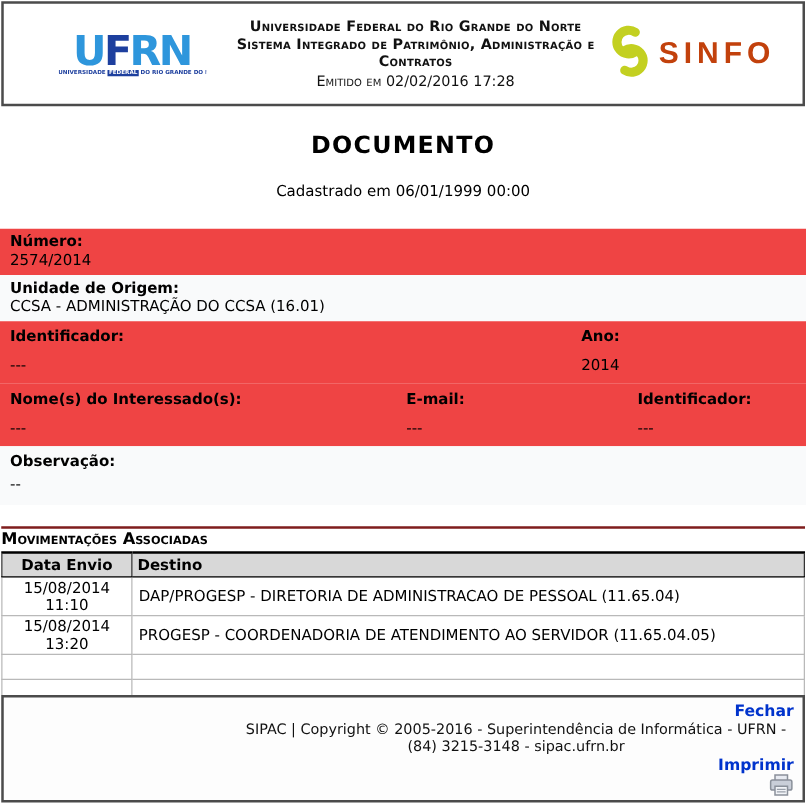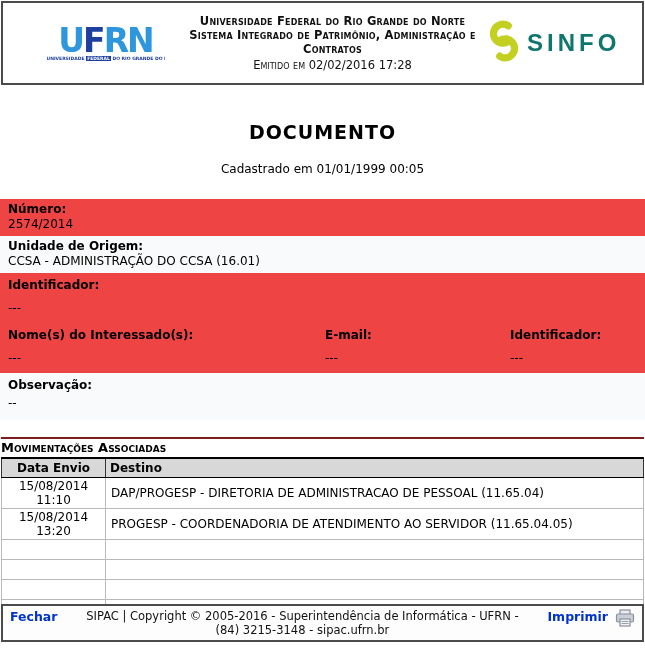--- a/index.html
+++ b/index.html
@@ -36,26 +36,26 @@
   .header-center { flex: 1; text-align: center; padding: 0 4px; }
   .inst-line {
     font-weight: bold; font-size: 11.5px; line-height: 14px;
     font-variant: small-caps; letter-spacing: 0.2px; color: #111;
   }
   .emitted-line { font-size: 11.5px; line-height: 14px; font-variant: small-caps; margin-top: 2px; color: #111; }
 
   .sinfo-block { width: 158px; display: flex; align-items: center; justify-content: flex-start; gap: 3px; }
   .sinfo-text {
     font-family: "Liberation Sans", sans-serif;
-    font-weight: bold; font-size: 24px; letter-spacing: 4px; color: #0f766e;
+    font-weight: bold; font-size: 24px; letter-spacing: 4px; color: #c2410c;
   }
 
   
   .doc-title {
-    margin-top: 36px; text-align: center;
+    margin-top: 20px; text-align: center;
     font-size: 19px; font-weight: bold; letter-spacing: 1px;
     font-family: "DejaVu Sans", sans-serif;
   }
   .doc-subtitle { margin-top: 19px; text-align: center; font-size: 12px; }
 
   
   .details { margin-top: 23px; font-size: 12px; }
   .d-row { padding: 3px 8px 4px 8px; line-height: 15px; }
   .d-row.gray  { background: #ef4444; }
   .d-row.light { background: #f9fafb; }
@@ -93,22 +93,22 @@
     border: 1px solid #b9b9b9;
     height: 20px; padding: 1px 5px;
   }
   table.mv td.c-date { text-align: center; }
 
   
   .footer-box {
     position: absolute; left: 1px; right: 1px; bottom: 6px;
     border: 2px solid #4b4b4b;
     background: #fdfdfd;
-    display: flex; align-items: flex-start;
-    padding: 3px 7px; min-height: 34px;
+    display: flex; align-items: flex-end;
+    padding: 3px 7px; min-height: 34px; flex-direction: column;
   }
   .f-link { font-size: 12.5px; font-weight: bold; color: #0033cc; text-decoration: none; cursor: pointer; }
   .f-copy { flex: 1; text-align: center; font-size: 11.5px; line-height: 14px; color: #111; padding: 0 6px; }
   .printer-icon { margin-left: 7px; cursor: pointer; display: inline-flex; }
 </style>
 </head>
 <body>
 
 <div class="header-box">
   <div class="ufrn-block">
@@ -127,37 +127,41 @@
       <svg width="40" height="42" viewBox="0 0 38 40">
         <path d="M 23 5.5 A 9 9 0 1 0 23 20.5" stroke="#c3d021" stroke-width="7" fill="none" stroke-linecap="round"></path>
         <path d="M 15 34.5 A 9 9 0 1 0 15 19.5" stroke="#c3d021" stroke-width="7" fill="none" stroke-linecap="round"></path>
       </svg>
     </span>
     <span class="sinfo-text">SINFO</span>
   </div>
 </div>
 
 <div class="doc-title">DOCUMENTO</div>
-<div class="doc-subtitle">Cadastrado em 01/01/1999 00:05</div>
+<div class="doc-subtitle">Cadastrado em 06/01/1999 00:00</div>
 
 <div class="details">
   <div class="d-row gray">
     <span class="d-label">Número:</span>
     <span class="d-value">2574/2014</span>
   </div>
 
   <div class="d-row light">
     <span class="d-label">Unidade de Origem:</span>
     <span class="d-value">CCSA - ADMINISTRAÇÃO DO CCSA (16.01)</span>
   </div>
 
   <div class="d-row gray cols2 spaced">
     <div>
       <span class="d-label">Identificador:</span>
       <span class="d-value">---</span>
+    </div>
+    <div>
+      <span class="d-label">Ano:</span>
+      <span class="d-value">2014</span>
     </div>
   </div>
 
 
   <div class="d-row gray cols3 spaced">
     <div>
       <span class="d-label">Nome(s) do Interessado(s):</span>
       <span class="d-value">---</span>
     </div>
     <div>

